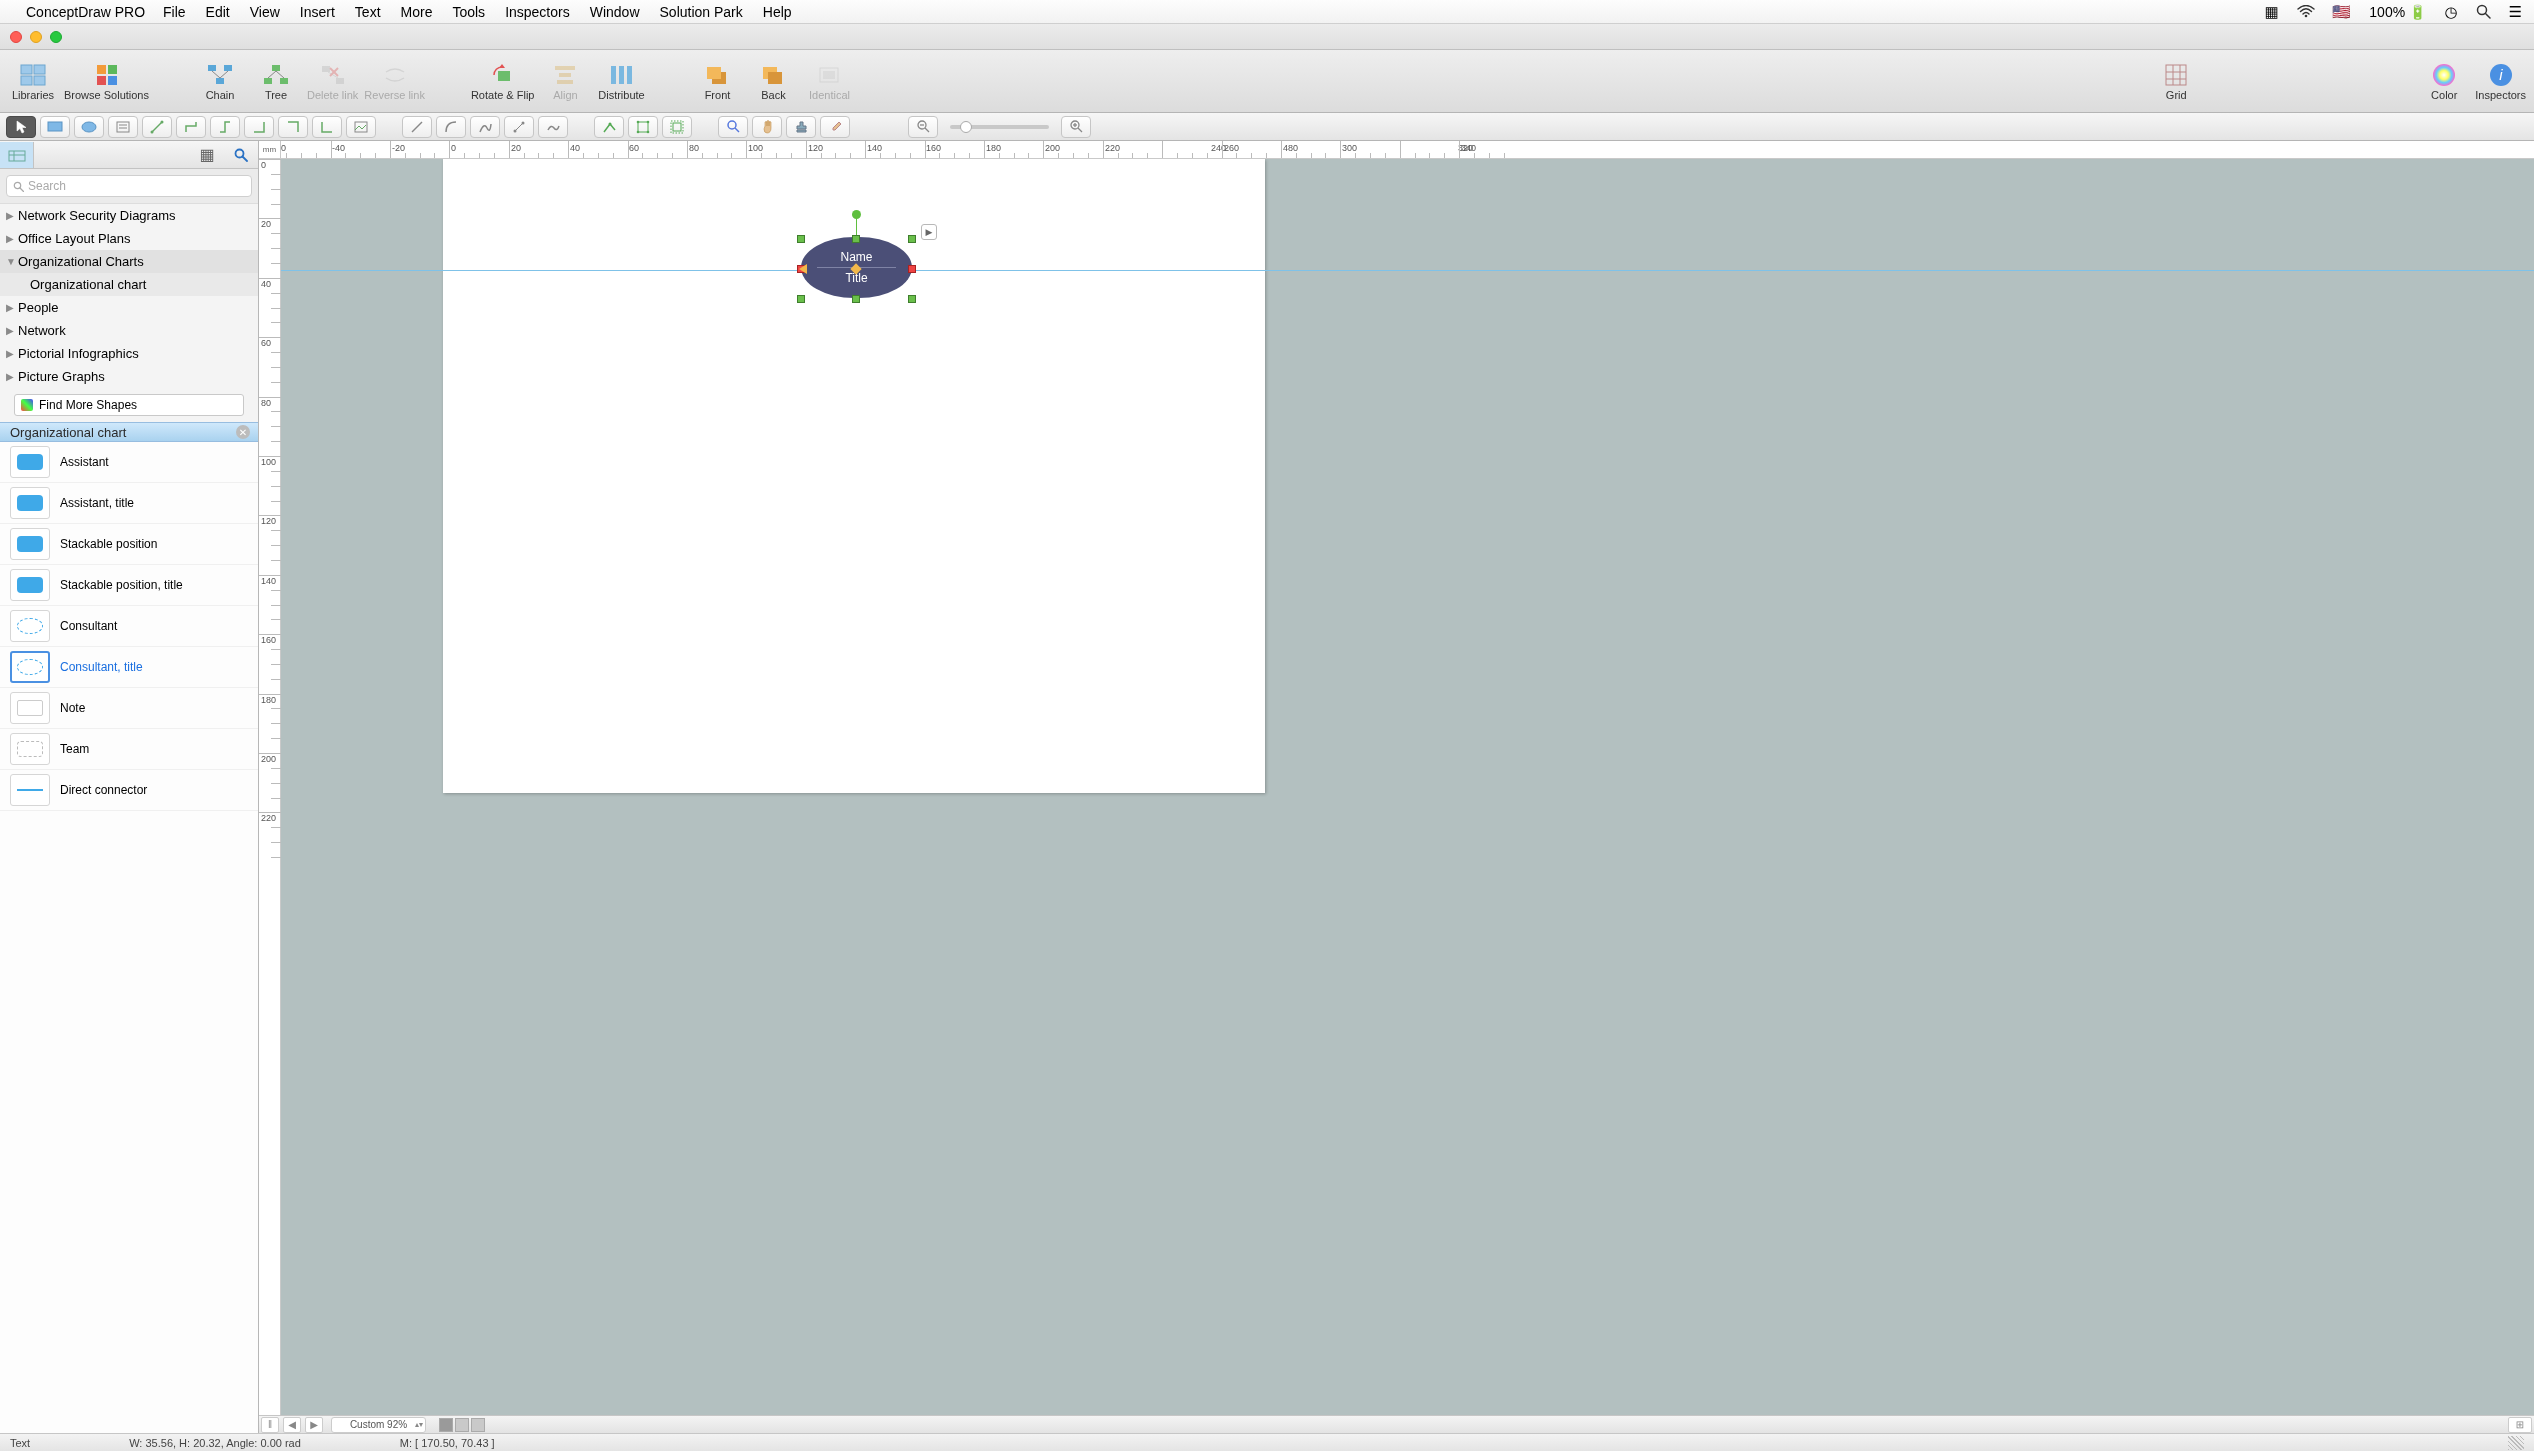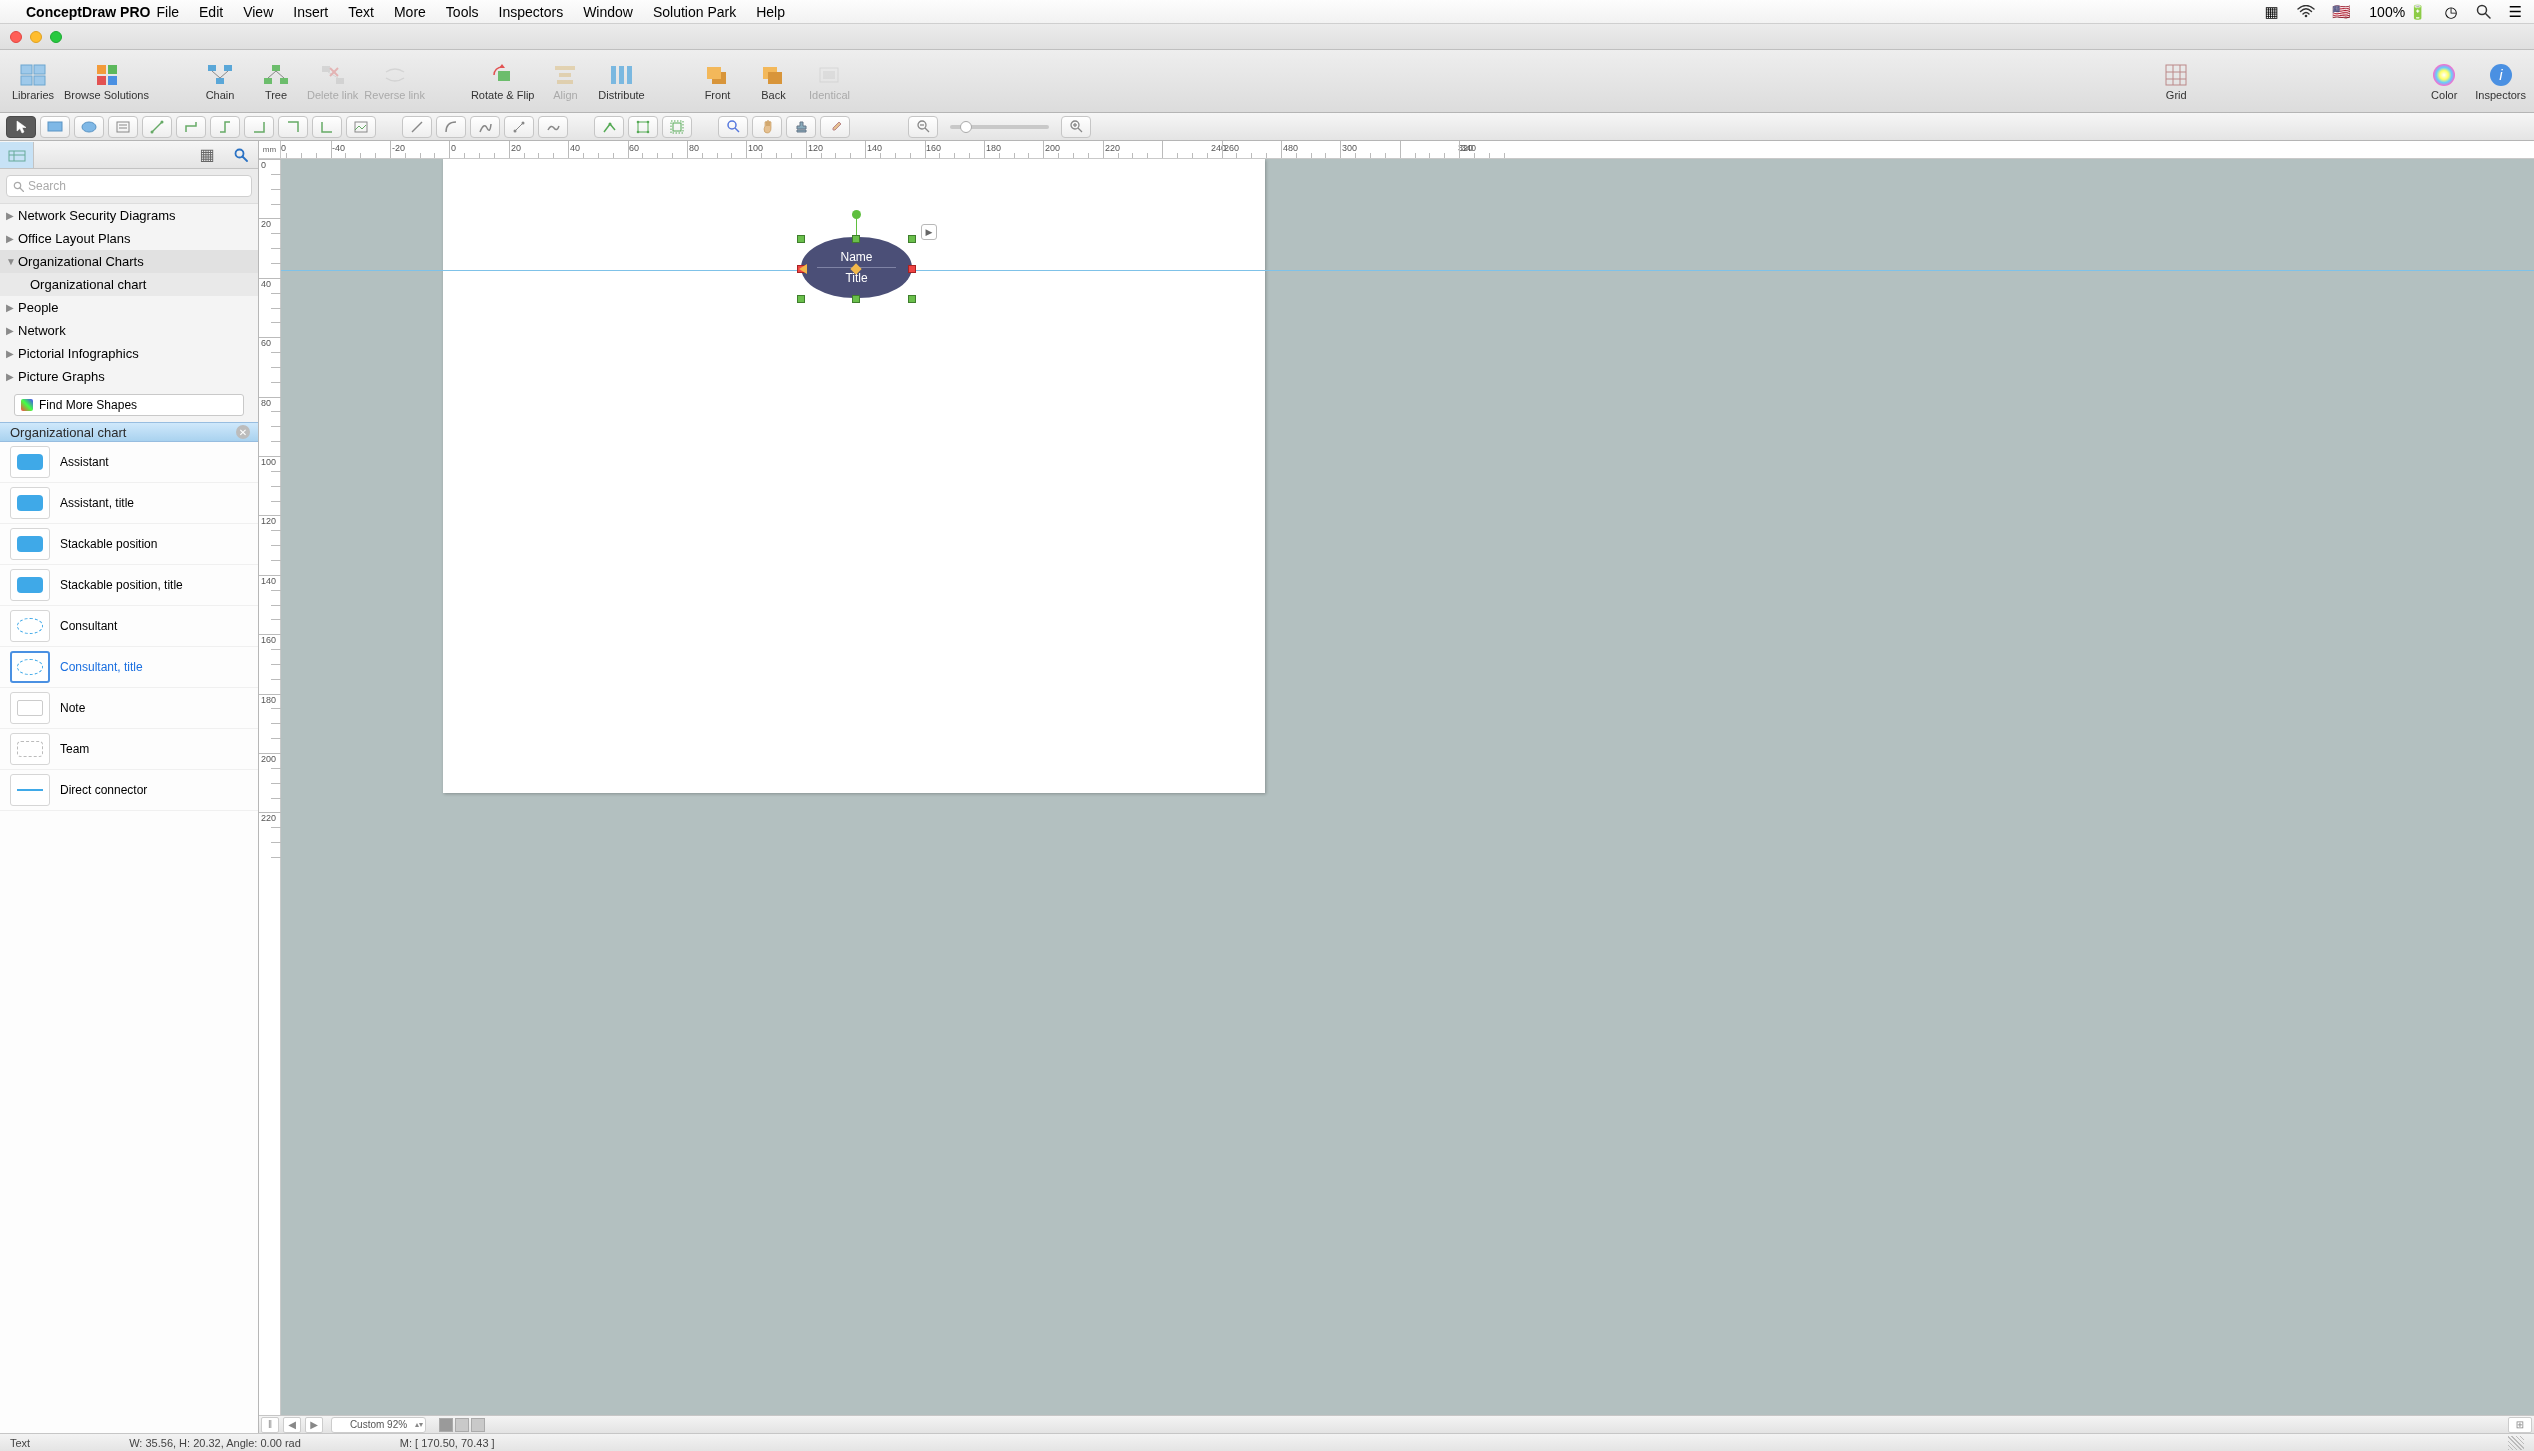--- a/index.html
+++ b/index.html
@@ -1,21 +1,21 @@
 <!DOCTYPE html>
 <html><head>
 <meta charset="utf-8">
 <style>
 * { margin: 0; padding: 0; box-sizing: border-box; font-family: -apple-system, "Helvetica Neue", Arial, sans-serif; }
 body { width: 2534px; height: 1451px; transform: scale(1); transform-origin: top left; background: #e8e8e8; overflow: hidden; }
 
 
 .menubar { height: 24px; background: linear-gradient(#fdfdfd,#f2f2f2); display: flex; align-items: center; padding: 0 12px; font-size: 14px; border-bottom: 1px solid #cfcfcf; }
 .menubar .apple { font-size: 16px; margin-right: 14px; }
-.menubar .appname { font-weight: 700; margin-right: 6px; }
+.menubar .appname { font-weight: 400; margin-right: 18px; }
 .menubar .mitem { margin-right: 20px; cursor: default; }
 .menubar .right { margin-left: auto; display: flex; align-items: center; gap: 18px; font-size: 14px; }
 .menubar .right .ico { font-size: 15px; }
 
 
 .titlebar { height: 26px; background: linear-gradient(#ececec,#dfdfdf); display: flex; align-items: center; border-bottom: 1px solid #bfbfbf; position: relative; }
 .traffic { display: flex; gap: 8px; margin-left: 10px; }
 .tl { width: 12px; height: 12px; border-radius: 50%; }
 .tl.r{background:#ff5f57;border:1px solid #e24640;} .tl.y{background:#ffbd2e;border:1px solid #dfa123;} .tl.g{background:#28c940;border:1px solid #1da932;}
 .titlebar .title { position:absolute; left:0; right:0; text-align:center; font-size:13px; color:#4a4a4a; pointer-events:none;}

